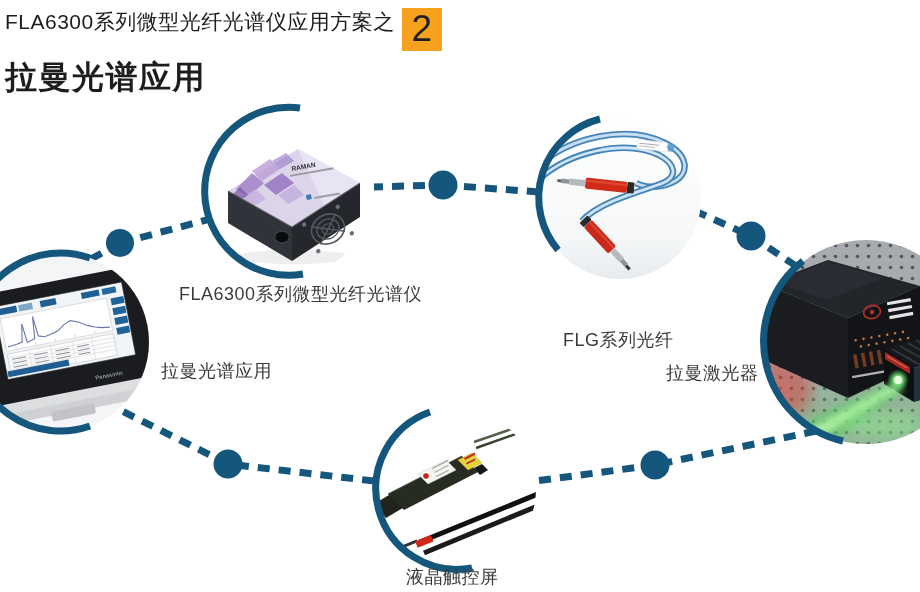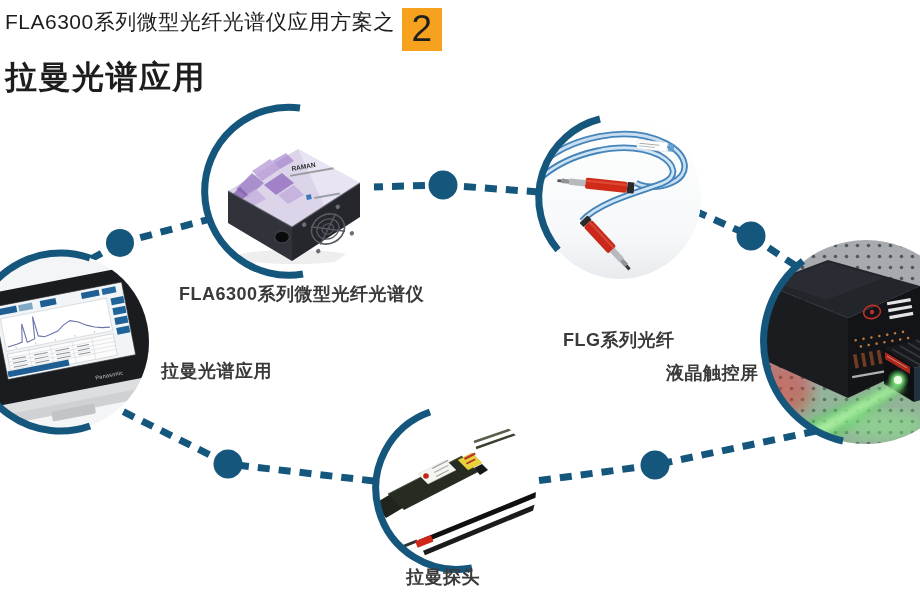--- a/index.html
+++ b/index.html
@@ -8,21 +8,21 @@
   svg{display:block;}
   .layer{position:absolute;left:0;top:0;pointer-events:none;}
   .path-layer{z-index:1;}
   .arc-layer{z-index:3;}
   .pcircle{position:absolute;border-radius:50%;overflow:hidden;background:#fff;z-index:2;}
   .pc-spec {left:206px;top:107px;width:168px;height:168px;}
   .pc-fiber{left:539px;top:117px;width:162px;height:162px;}
   .pc-laser{left:764px;top:240px;width:204px;height:204px;}
   .pc-probe{left:374px;top:408px;width:162px;height:162px;}
   .pc-lcd  {left:-29px;top:253px;width:178px;height:178px;}
-  .plabel{position:absolute;z-index:4;font-size:18px;color:#3a3a3a;letter-spacing:0.5px;white-space:nowrap;font-weight:bold;}
+  .plabel{position:absolute;z-index:4;font-size:18px;color:#3a3a3a;letter-spacing:0.5px;white-space:nowrap;}
   .l-spec {left:179px;top:282px;}
   .l-fiber{left:563px;top:285px;margin-top:43px;}
   .l-laser{left:666px;top:361px;}
   .l-probe{left:406px;top:565px;}
   .l-lcd  {left:161px;top:359px;}
   .header{position:absolute;left:5px;top:8px;z-index:5;color:#1d1d1d;}
   .t1row{display:flex;align-items:flex-start;}
   .t1{font-size:21px;font-weight:500;letter-spacing:0.5px;}
   .badge{width:40px;height:43px;background:#f6a21e;color:#1f1f1f;font-size:37px;line-height:42px;
          text-align:center;margin-left:7px;}
@@ -305,22 +305,22 @@
       <path d="M 303 274 A 84 84 0 1 1 300 108"></path>
       <path d="M 558 250 A 81 81 0 0 1 600 119"></path>
       <path d="M 843 441 A 102 102 0 0 1 803 261"></path>
       <path d="M 472 568 A 81 81 0 0 1 430 412"></path>
       <path d="M 90 426 A 89 89 0 1 1 90 258"></path>
     </g>
   </svg>
 
   <div class="plabel l-spec">FLA6300系列微型光纤光谱仪</div>
   <div class="plabel l-fiber">FLG系列光纤</div>
-  <div class="plabel l-laser">液晶触控屏</div>
-  <div class="plabel l-probe">拉曼探头</div>
+  <div class="plabel l-laser">拉曼激光器</div>
+  <div class="plabel l-probe">液晶触控屏</div>
   <div class="plabel l-lcd">拉曼光谱应用</div>
 
   <div class="header">
     <div class="t1row">
       <div class="t1">FLA6300系列微型光纤光谱仪应用方案之</div>
       <div class="badge">2</div>
     </div>
     <div class="t2">拉曼光谱应用</div>
   </div>
 

